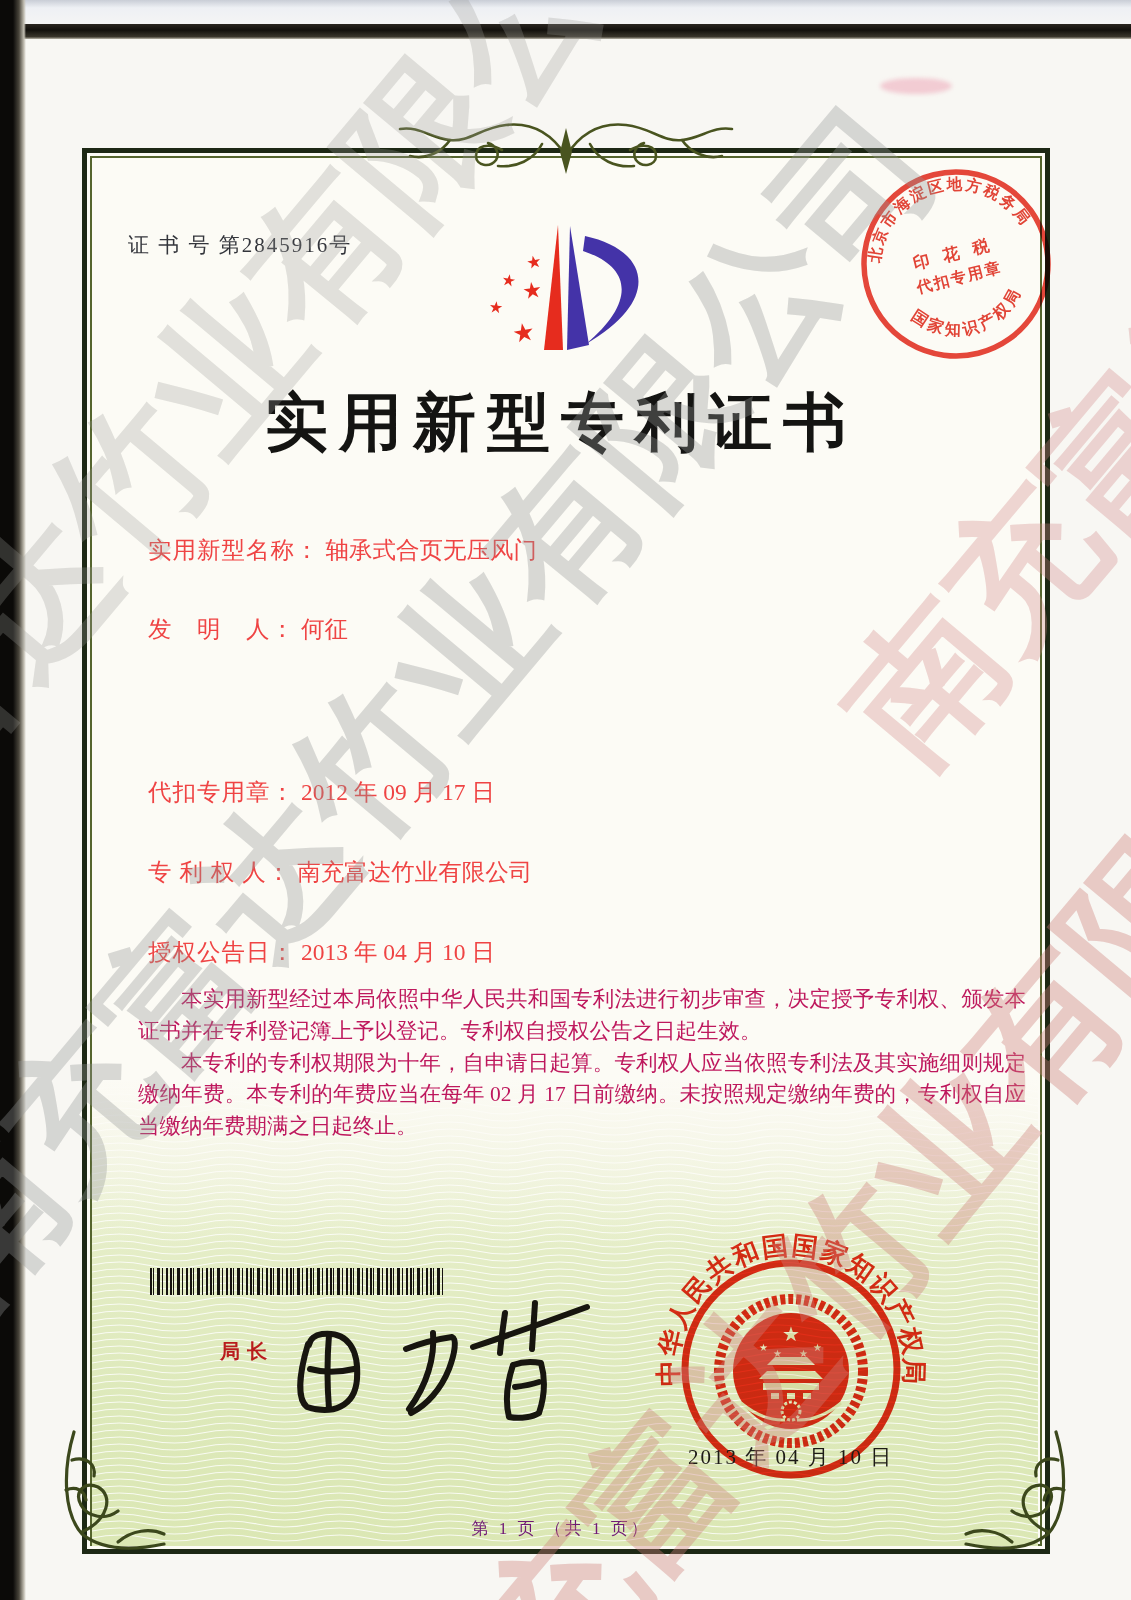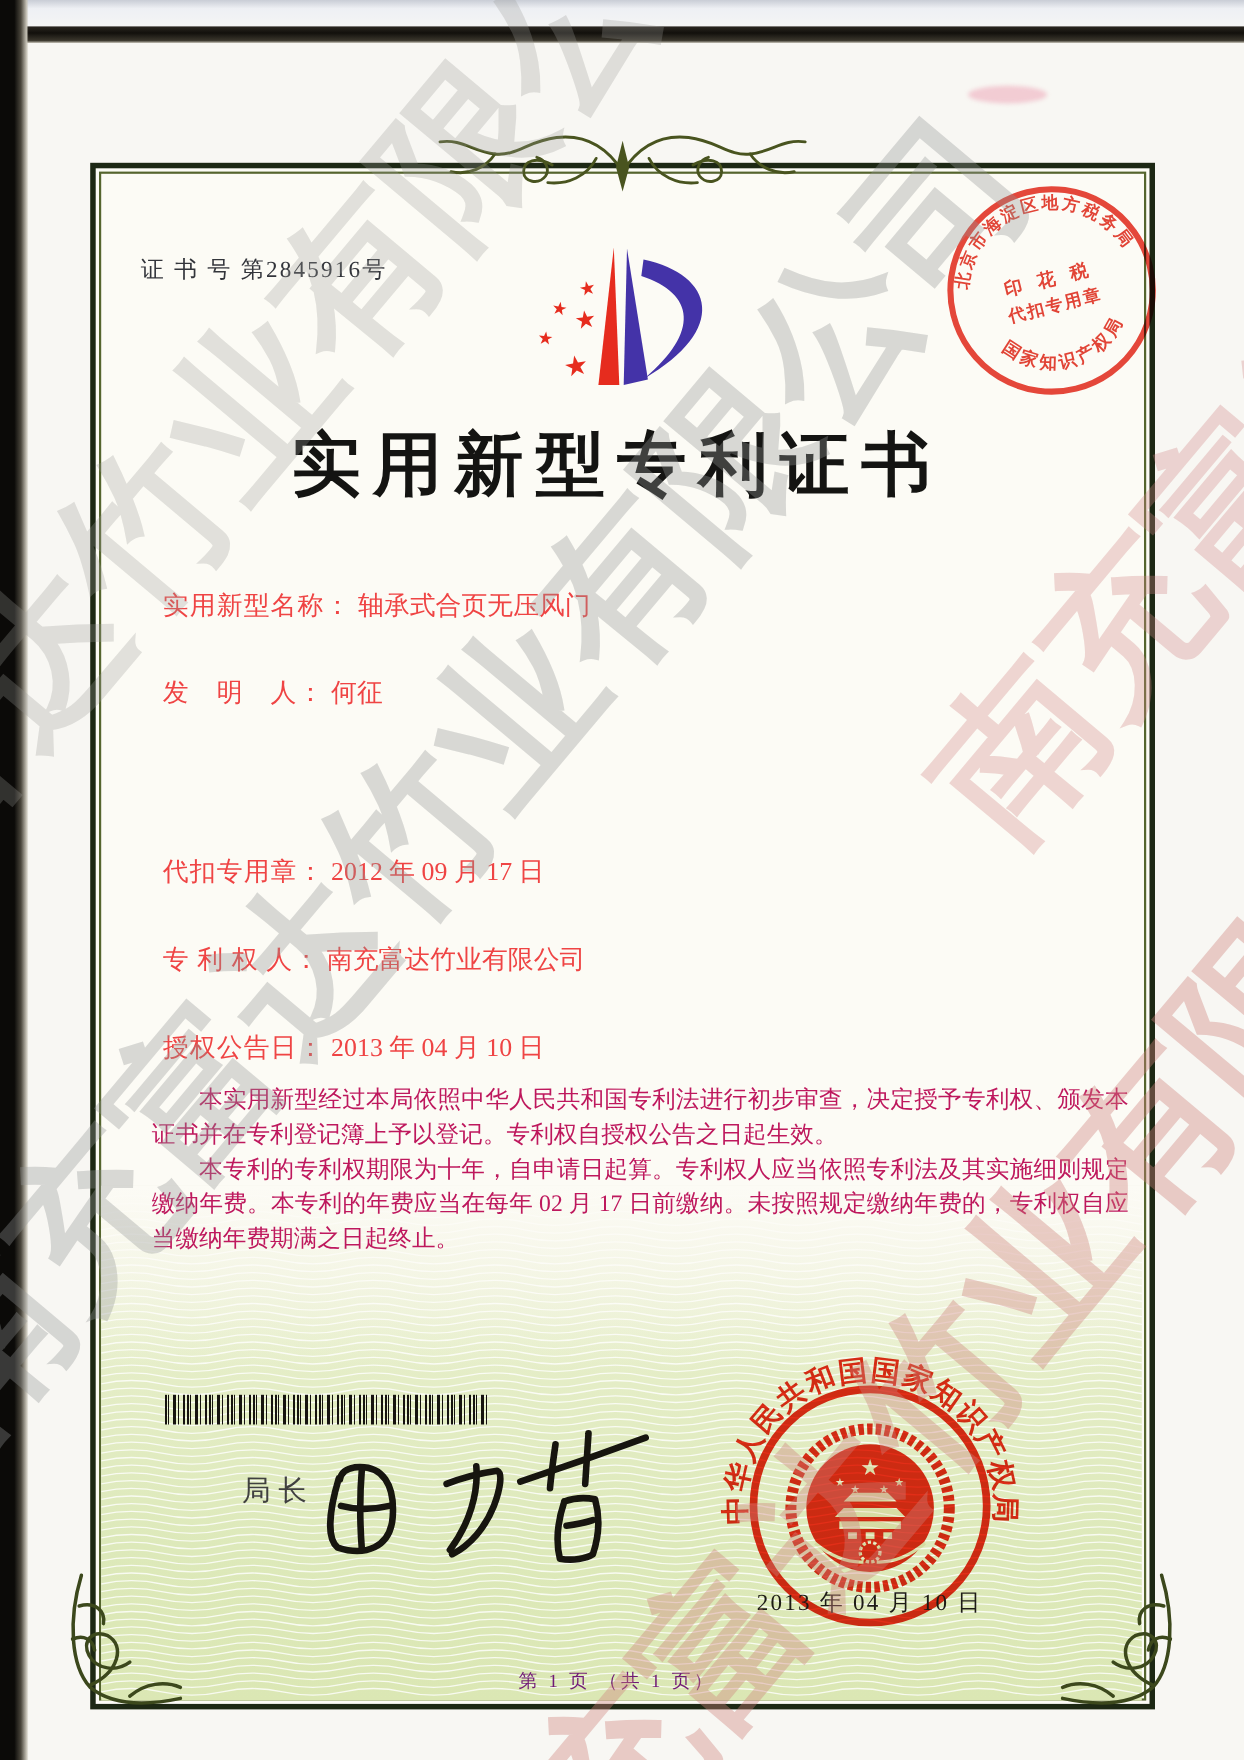--- a/index.html
+++ b/index.html
@@ -28,21 +28,21 @@
   .logo{position:absolute;left:448px;top:188px;z-index:2;}
   .stamp-tax{position:absolute;left:850px;top:158px;z-index:2;transform:rotate(-14deg);mix-blend-mode:multiply;opacity:.92;}
   .title{position:absolute;left:82px;top:380px;width:958px;z-index:2;text-align:center;
         font-size:63px;font-weight:700;letter-spacing:11px;color:#141412;}
   .field-row{position:absolute;left:148px;z-index:2;font-size:23.5px;color:#ef4444;white-space:nowrap;}
   .field-label{letter-spacing:1px;}
   .field-value{margin-left:6px;}
   .body-text{position:absolute;left:138px;top:984px;width:888px;z-index:2;
         font-size:21.5px;line-height:31.8px;color:#be185d;text-align:justify;}
   .body-text p{margin:0;text-indent:2em;}
-  .director{position:absolute;left:220px;top:1338px;z-index:2;font-size:26px;letter-spacing:7px;color:#404040;}
+  .director{position:absolute;left:220px;top:1338px;z-index:2;font-size:20px;letter-spacing:7px;color:#b91c1c;font-weight:bold;}
   .signature{position:absolute;left:276px;top:1278px;z-index:2;}
   .barcode{position:absolute;left:150px;top:1268px;width:293px;height:27px;z-index:2;
         background:repeating-linear-gradient(90deg,#16130f 0 2px,rgba(0,0,0,0) 2px 3px,#16130f 3px 4px,rgba(0,0,0,0) 4px 7px,#16130f 7px 10px,rgba(0,0,0,0) 10px 12px,#16130f 12px 13px,rgba(0,0,0,0) 13px 16px,#16130f 16px 18px,rgba(0,0,0,0) 18px 20px);}
   .seal{position:absolute;left:655px;top:1233px;z-index:2;mix-blend-mode:multiply;opacity:.96;}
   .seal-date{position:absolute;left:688px;top:1443px;width:220px;z-index:2;font-size:21px;letter-spacing:2px;color:#1d1b16;white-space:nowrap;}
   .footer{position:absolute;left:82px;top:1517px;width:958px;z-index:2;text-align:center;
         font-size:17px;letter-spacing:3px;color:#701a75;}
   .ornament-top{position:absolute;left:384px;top:114px;z-index:2;}
   .corner-bl{position:absolute;left:52px;top:1426px;z-index:2;}
   .corner-br{position:absolute;left:946px;top:1426px;z-index:2;transform:scaleX(-1);}

